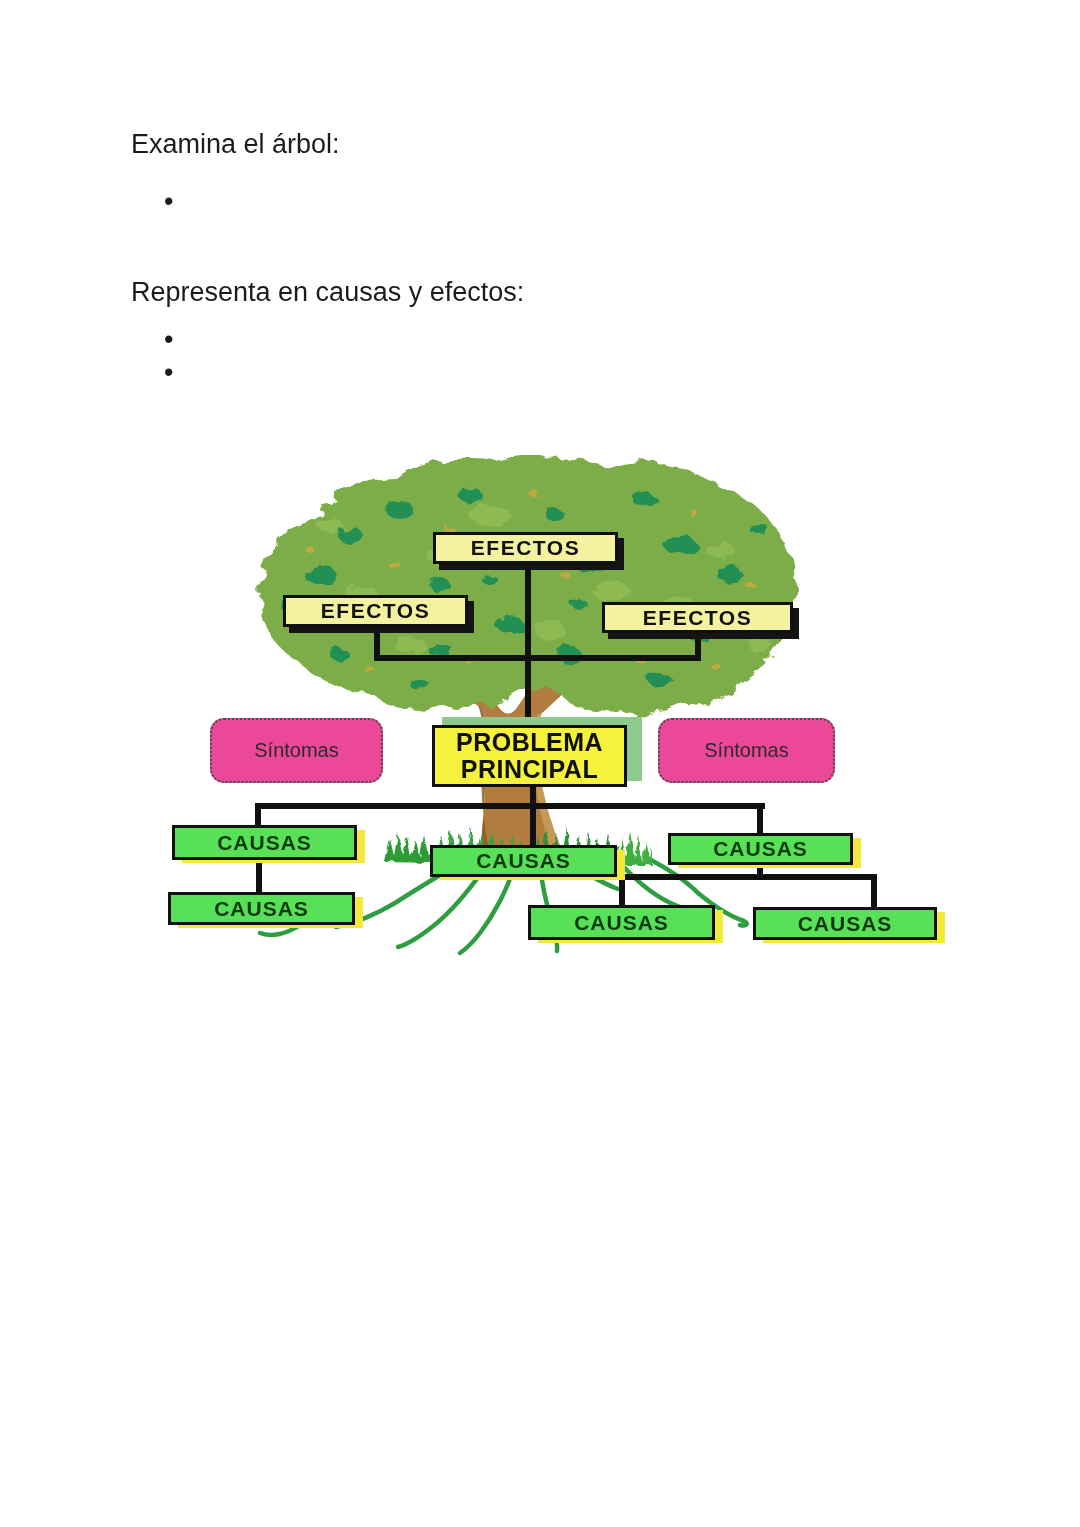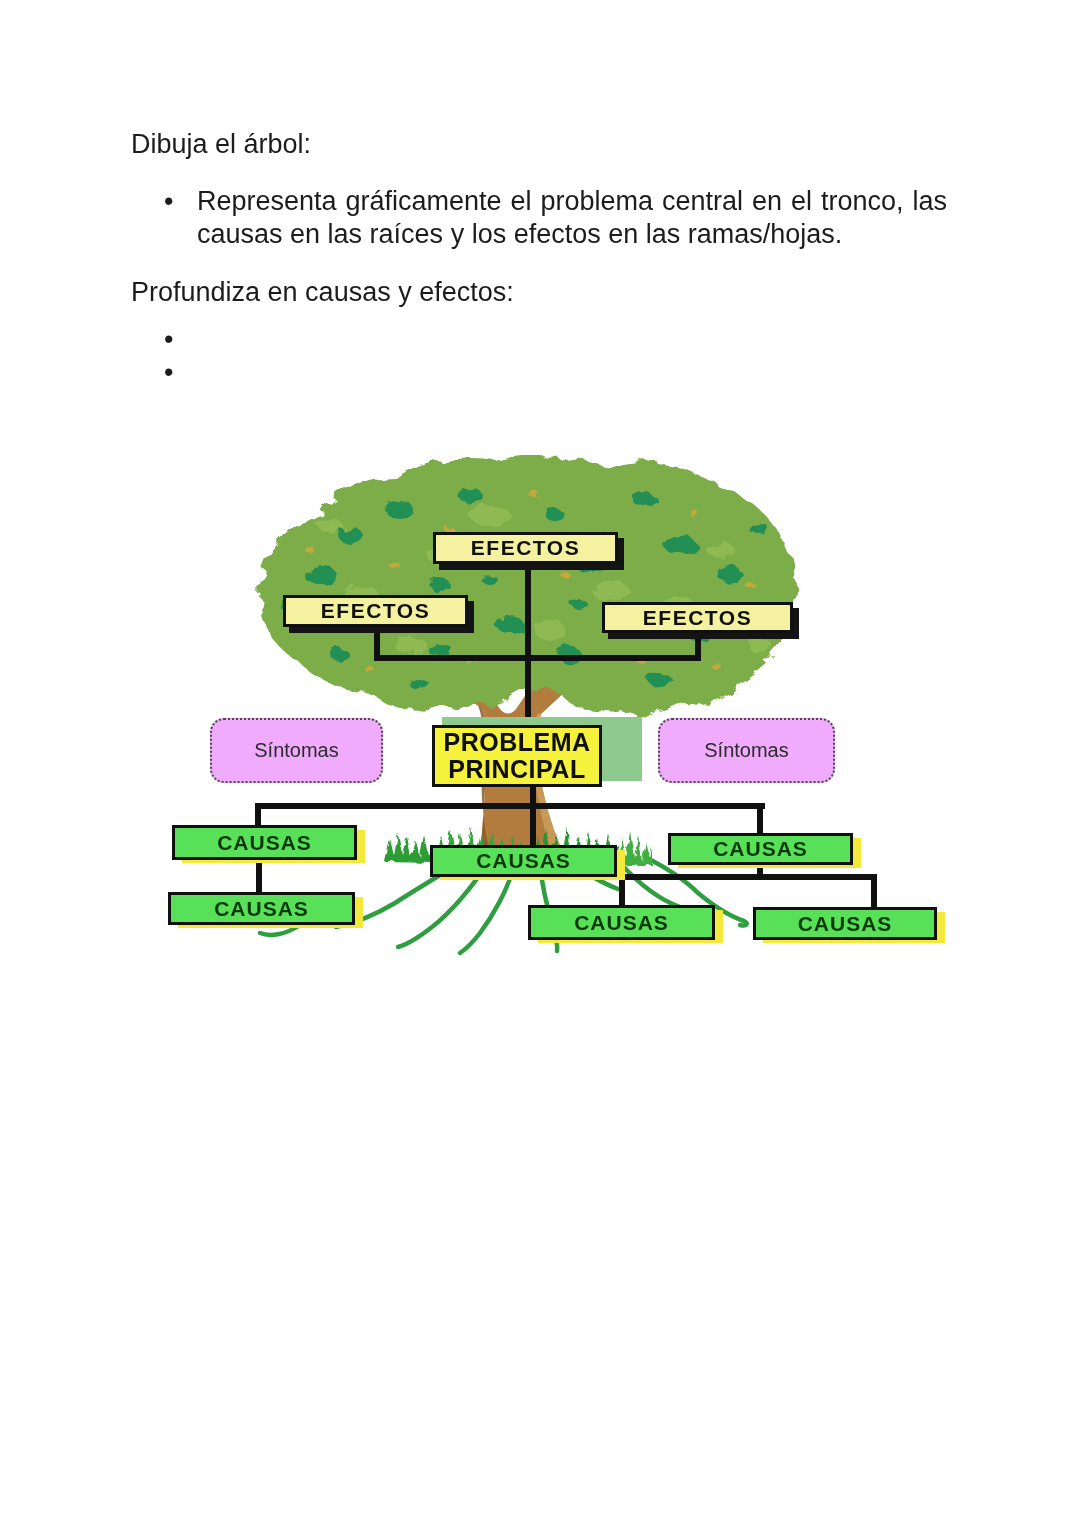--- a/index.html
+++ b/index.html
@@ -42,35 +42,34 @@
   }
   .problem-shadow{
     position:absolute;z-index:5;background:#8ec98e;
   }
   .problem{
     background:#f4f23d;border:3px solid #101010;
     font-size:25px;line-height:27px;letter-spacing:.5px;color:#101010;
     flex-direction:column;
   }
   .symptoms{
-    background:#f0abfc;border:2px dotted #4a4a4a;border-radius:14px;
+    background:#ec4899;border:2px dotted #4a4a4a;border-radius:14px;
     font-weight:normal;font-size:20px;color:#2b2b2b;z-index:6;
   }
 </style>
 </head>
 <body>
 
-<div class="doc-heading" style="top:128px">Dibuja el árbol:</div>
+<div class="doc-heading" style="top:128px">Examina el árbol:</div>
 
 <div class="doc-li" style="top:185px">
   <span class="dot">•</span>
-  <span>Representa gráficamente el problema central en el tronco, las causas en las raíces y los efectos en las ramas/hojas.</span>
-</div>
-
-<div class="doc-heading" style="top:276px">Profundiza en causas y efectos:</div>
+</div>
+
+<div class="doc-heading" style="top:276px">Representa en causas y efectos:</div>
 
 <div class="doc-li" style="top:323px">
   <span class="dot">•</span>
 </div>
 
 <div class="doc-li" style="top:356px">
   <span class="dot">•</span>
 </div>
 
 <div class="diagram">
@@ -197,21 +196,21 @@
   <div class="cline" style="left:617px;top:408px;width:6px;height:16px"></div>
   <div class="cline" style="left:479px;top:419px;width:258px;height:6px"></div>
   <div class="cline" style="left:479px;top:419px;width:6px;height:33px"></div>
   <div class="cline" style="left:731px;top:419px;width:6px;height:35px"></div>
 
   <div class="dbox fx" style="left:293px;top:77px;width:185px;height:32px">EFECTOS</div>
   <div class="dbox fx" style="left:143px;top:140px;width:185px;height:32px">EFECTOS</div>
   <div class="dbox fx" style="left:462px;top:147px;width:191px;height:31px">EFECTOS</div>
 
   <div class="problem-shadow" style="left:302px;top:262px;width:200px;height:64px"></div>
-  <div class="dbox problem" style="left:292px;top:270px;width:170px;height:62px">
+  <div class="dbox problem" style="left:292px;top:270px;width:195px;height:62px">
     <span>PROBLEMA</span>
     <span>PRINCIPAL</span>
   </div>
 
   <div class="dbox symptoms" style="left:70px;top:263px;width:173px;height:65px">Síntomas</div>
   <div class="dbox symptoms" style="left:518px;top:263px;width:177px;height:65px">Síntomas</div>
 
   <div class="dbox cause" style="left:32px;top:370px;width:185px;height:35px">CAUSAS</div>
   <div class="dbox cause" style="left:28px;top:437px;width:187px;height:33px">CAUSAS</div>
   <div class="dbox cause" style="left:290px;top:390px;width:187px;height:32px">CAUSAS</div>

